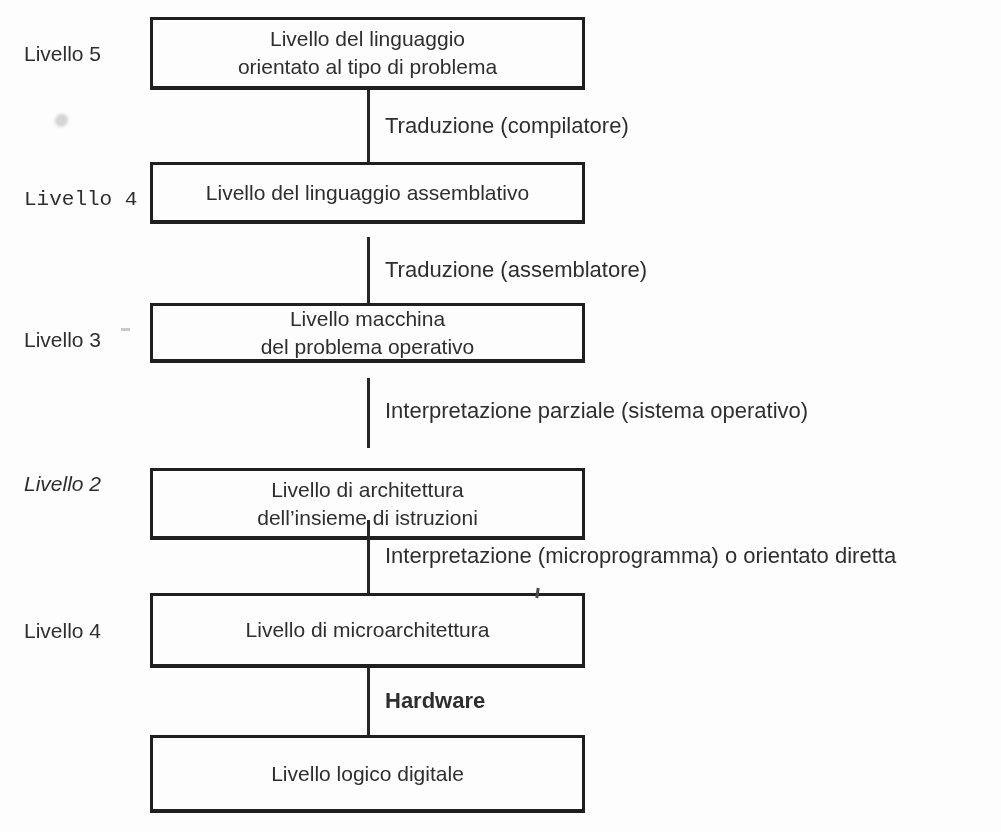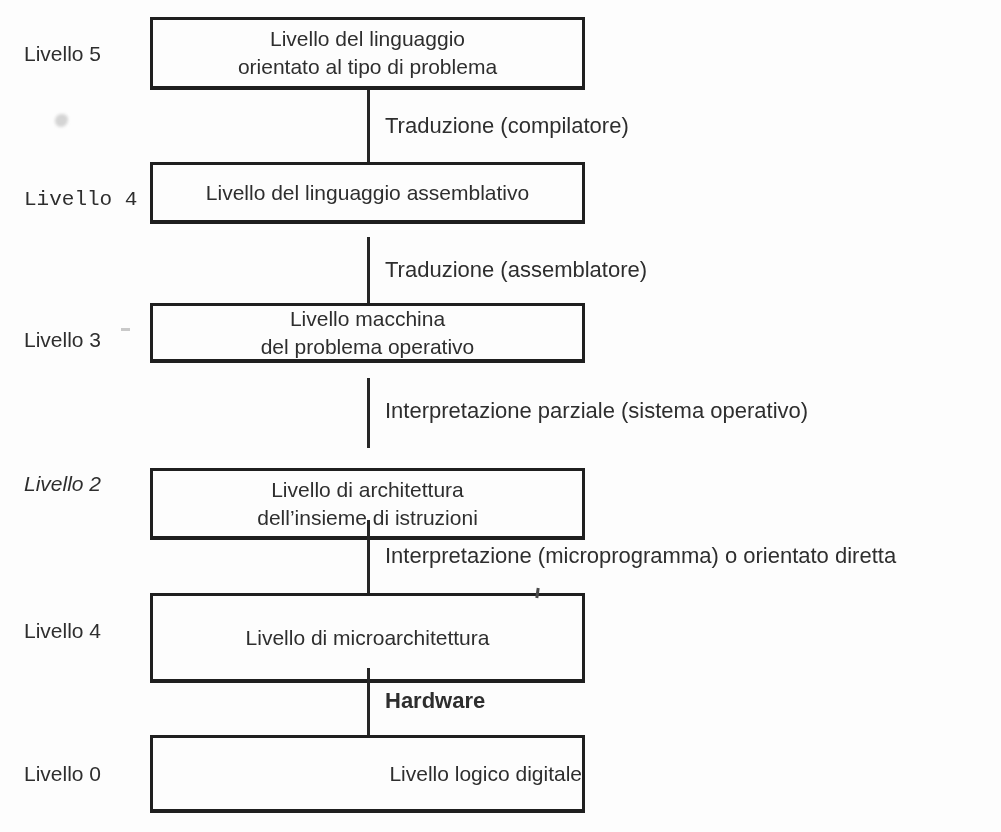--- a/index.html
+++ b/index.html
@@ -30,22 +30,22 @@
     justify-content: center;
     align-items: center;
     text-align: center;
     font-size: 21px;
     line-height: 28px;
   }
   .pos-b0 { top: 17px;  height: 73px; }
   .pos-b1 { top: 162px; height: 62px; }
   .pos-b2 { top: 303px; height: 60px; }
   .pos-b3 { top: 448px; height: 72px; margin-top: 20px; }
-  .pos-b4 { top: 593px; height: 90px; }
-  .pos-b5 { top: 735px; height: 78px; align-items: flex-end; }
+  .pos-b4 { top: 593px; height: 75px; }
+  .pos-b5 { top: 735px; height: 78px; }
 
   
   .side-label {
     position: absolute;
     left: 24px;
     width: 120px;
     display: flex;
     align-items: center;
     font-size: 21px;
   }
@@ -143,21 +143,20 @@
   <div class="connector-label pos-l3">Interpretazione (microprogramma) o orientato diretta</div>
 
   <div class="side-label pos-s4">Livello 4</div>
   <div class="box pos-b4">
     <div class="box-line">Livello di microarchitettura</div>
     <div class="box-line"></div>
   </div>
   <div class="connector pos-c4"></div>
   <div class="connector-label pos-l4">Hardware</div>
 
-  <div class="side-label pos-s5">Livello 0</div>
   <div class="box pos-b5">
     <div class="box-line">Livello logico digitale</div>
     <div class="box-line"></div>
   </div>
 
   <div class="artifact artifact-smudge"></div>
   <div class="artifact artifact-dash"></div>
   <div class="artifact artifact-tick"></div>
 
 </div>

